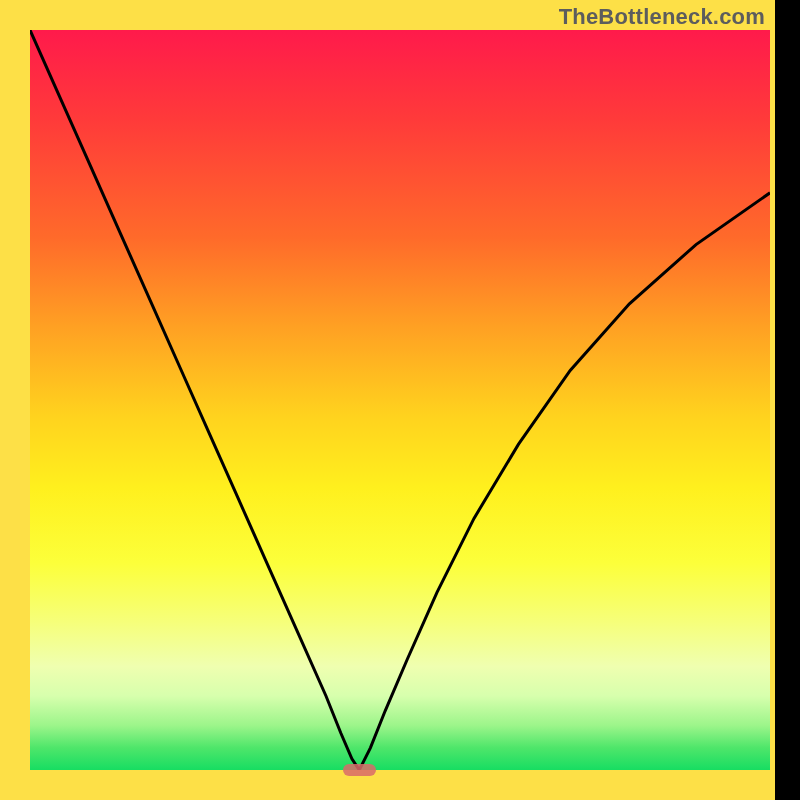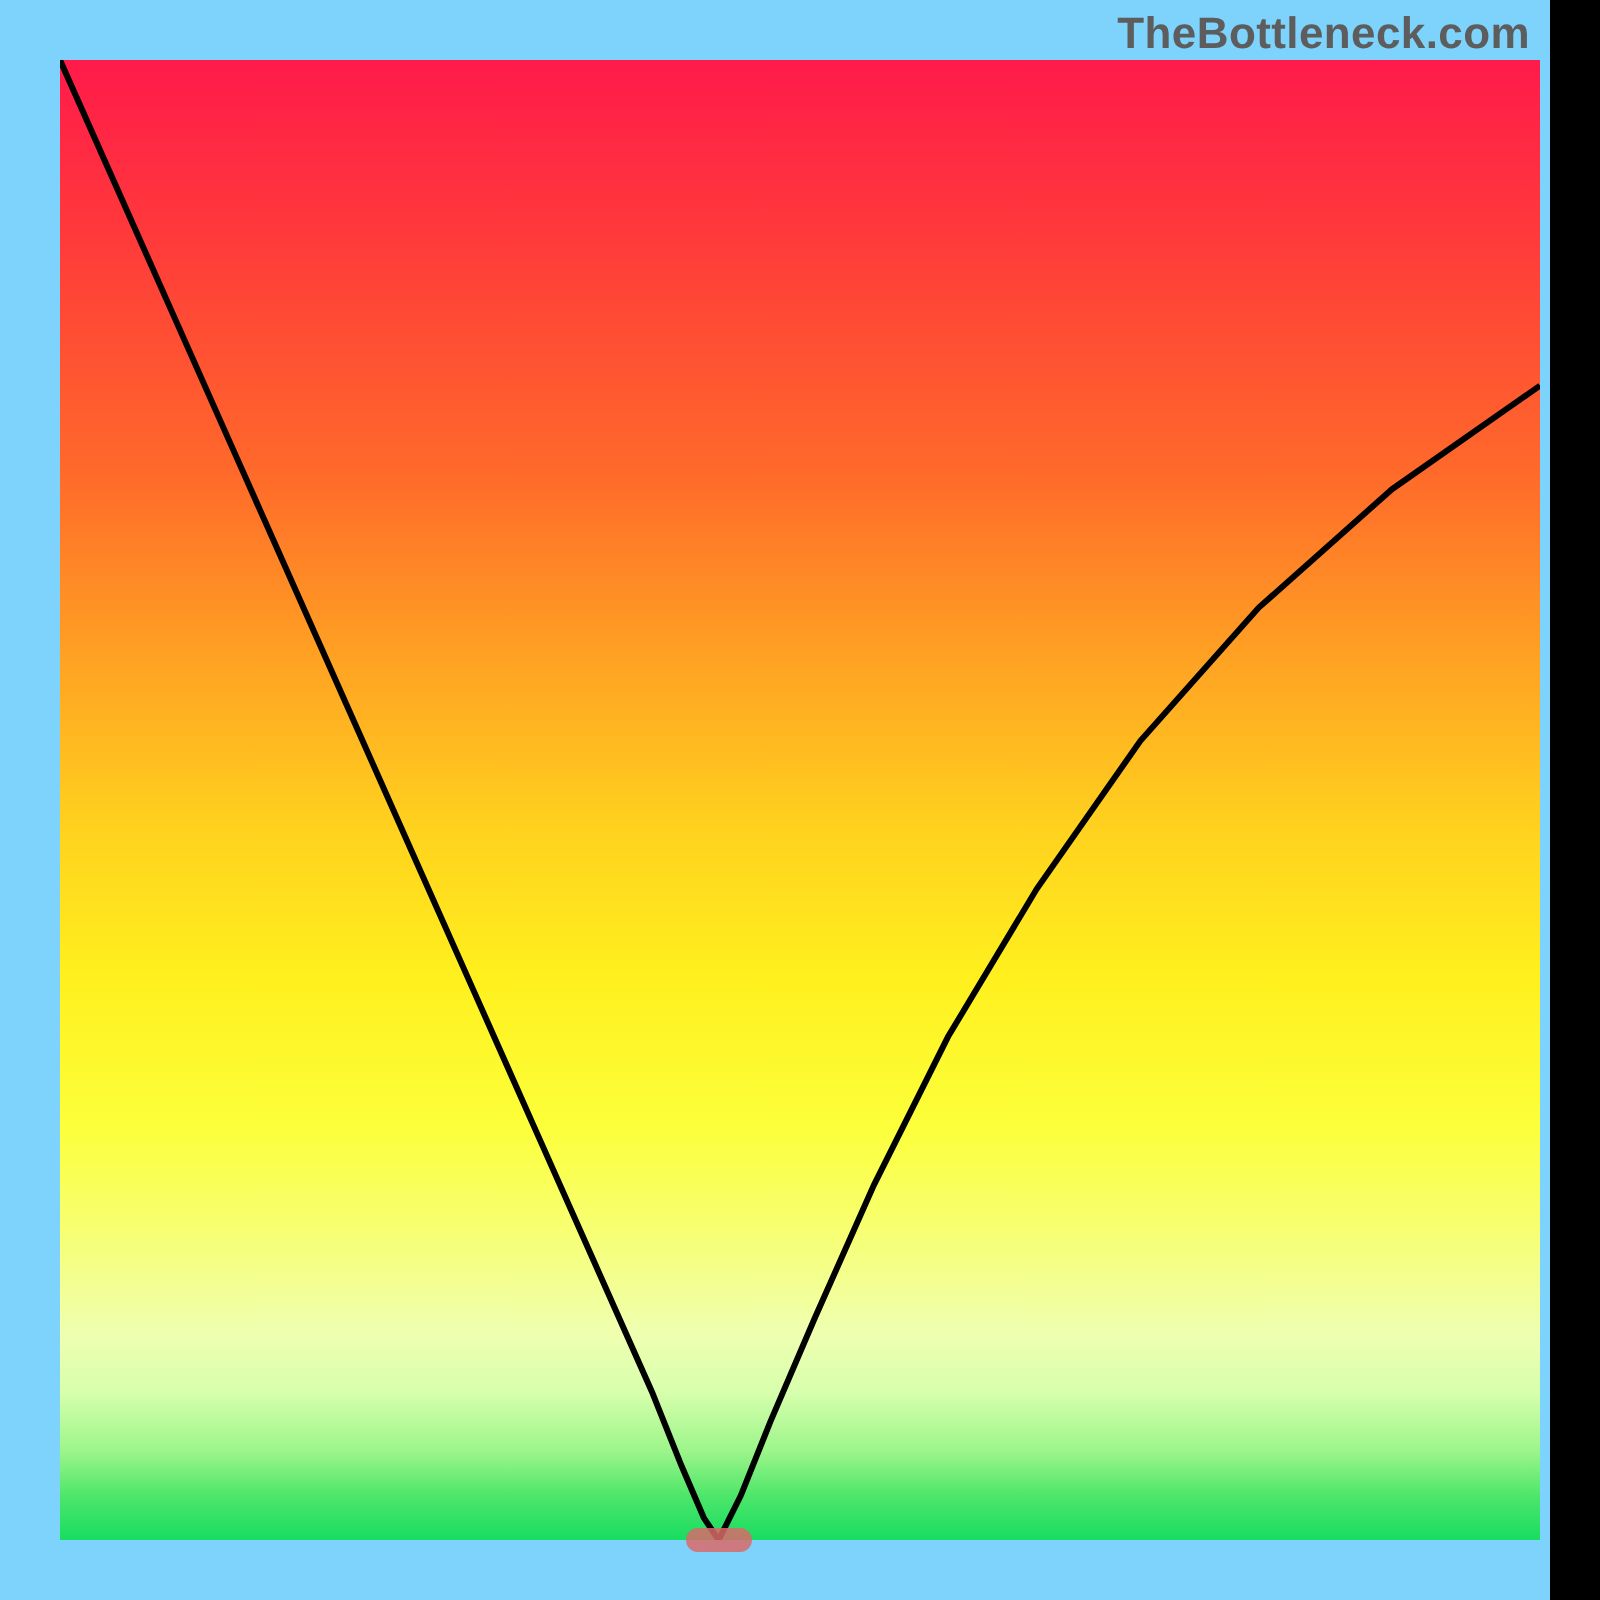--- a/index.html
+++ b/index.html
@@ -1,20 +1,20 @@
 <!DOCTYPE html>
 <html><head>
 <meta charset="utf-8">
 <style>
   * { margin: 0; padding: 0; box-sizing: border-box; }
   html, body { width: 800px; height: 800px; overflow: hidden; background: #000; }
   .frame {
     width: 775px;
     height: 800px;
-    background: #7dd3fc;
+    background: #fde047;
     position: relative;
   }
   .plot {
     position: absolute;
     left: 30px;
     top: 30px;
     width: 740px;
     height: 740px;
     background: linear-gradient(to bottom,
       #ff1a4b 0%,

